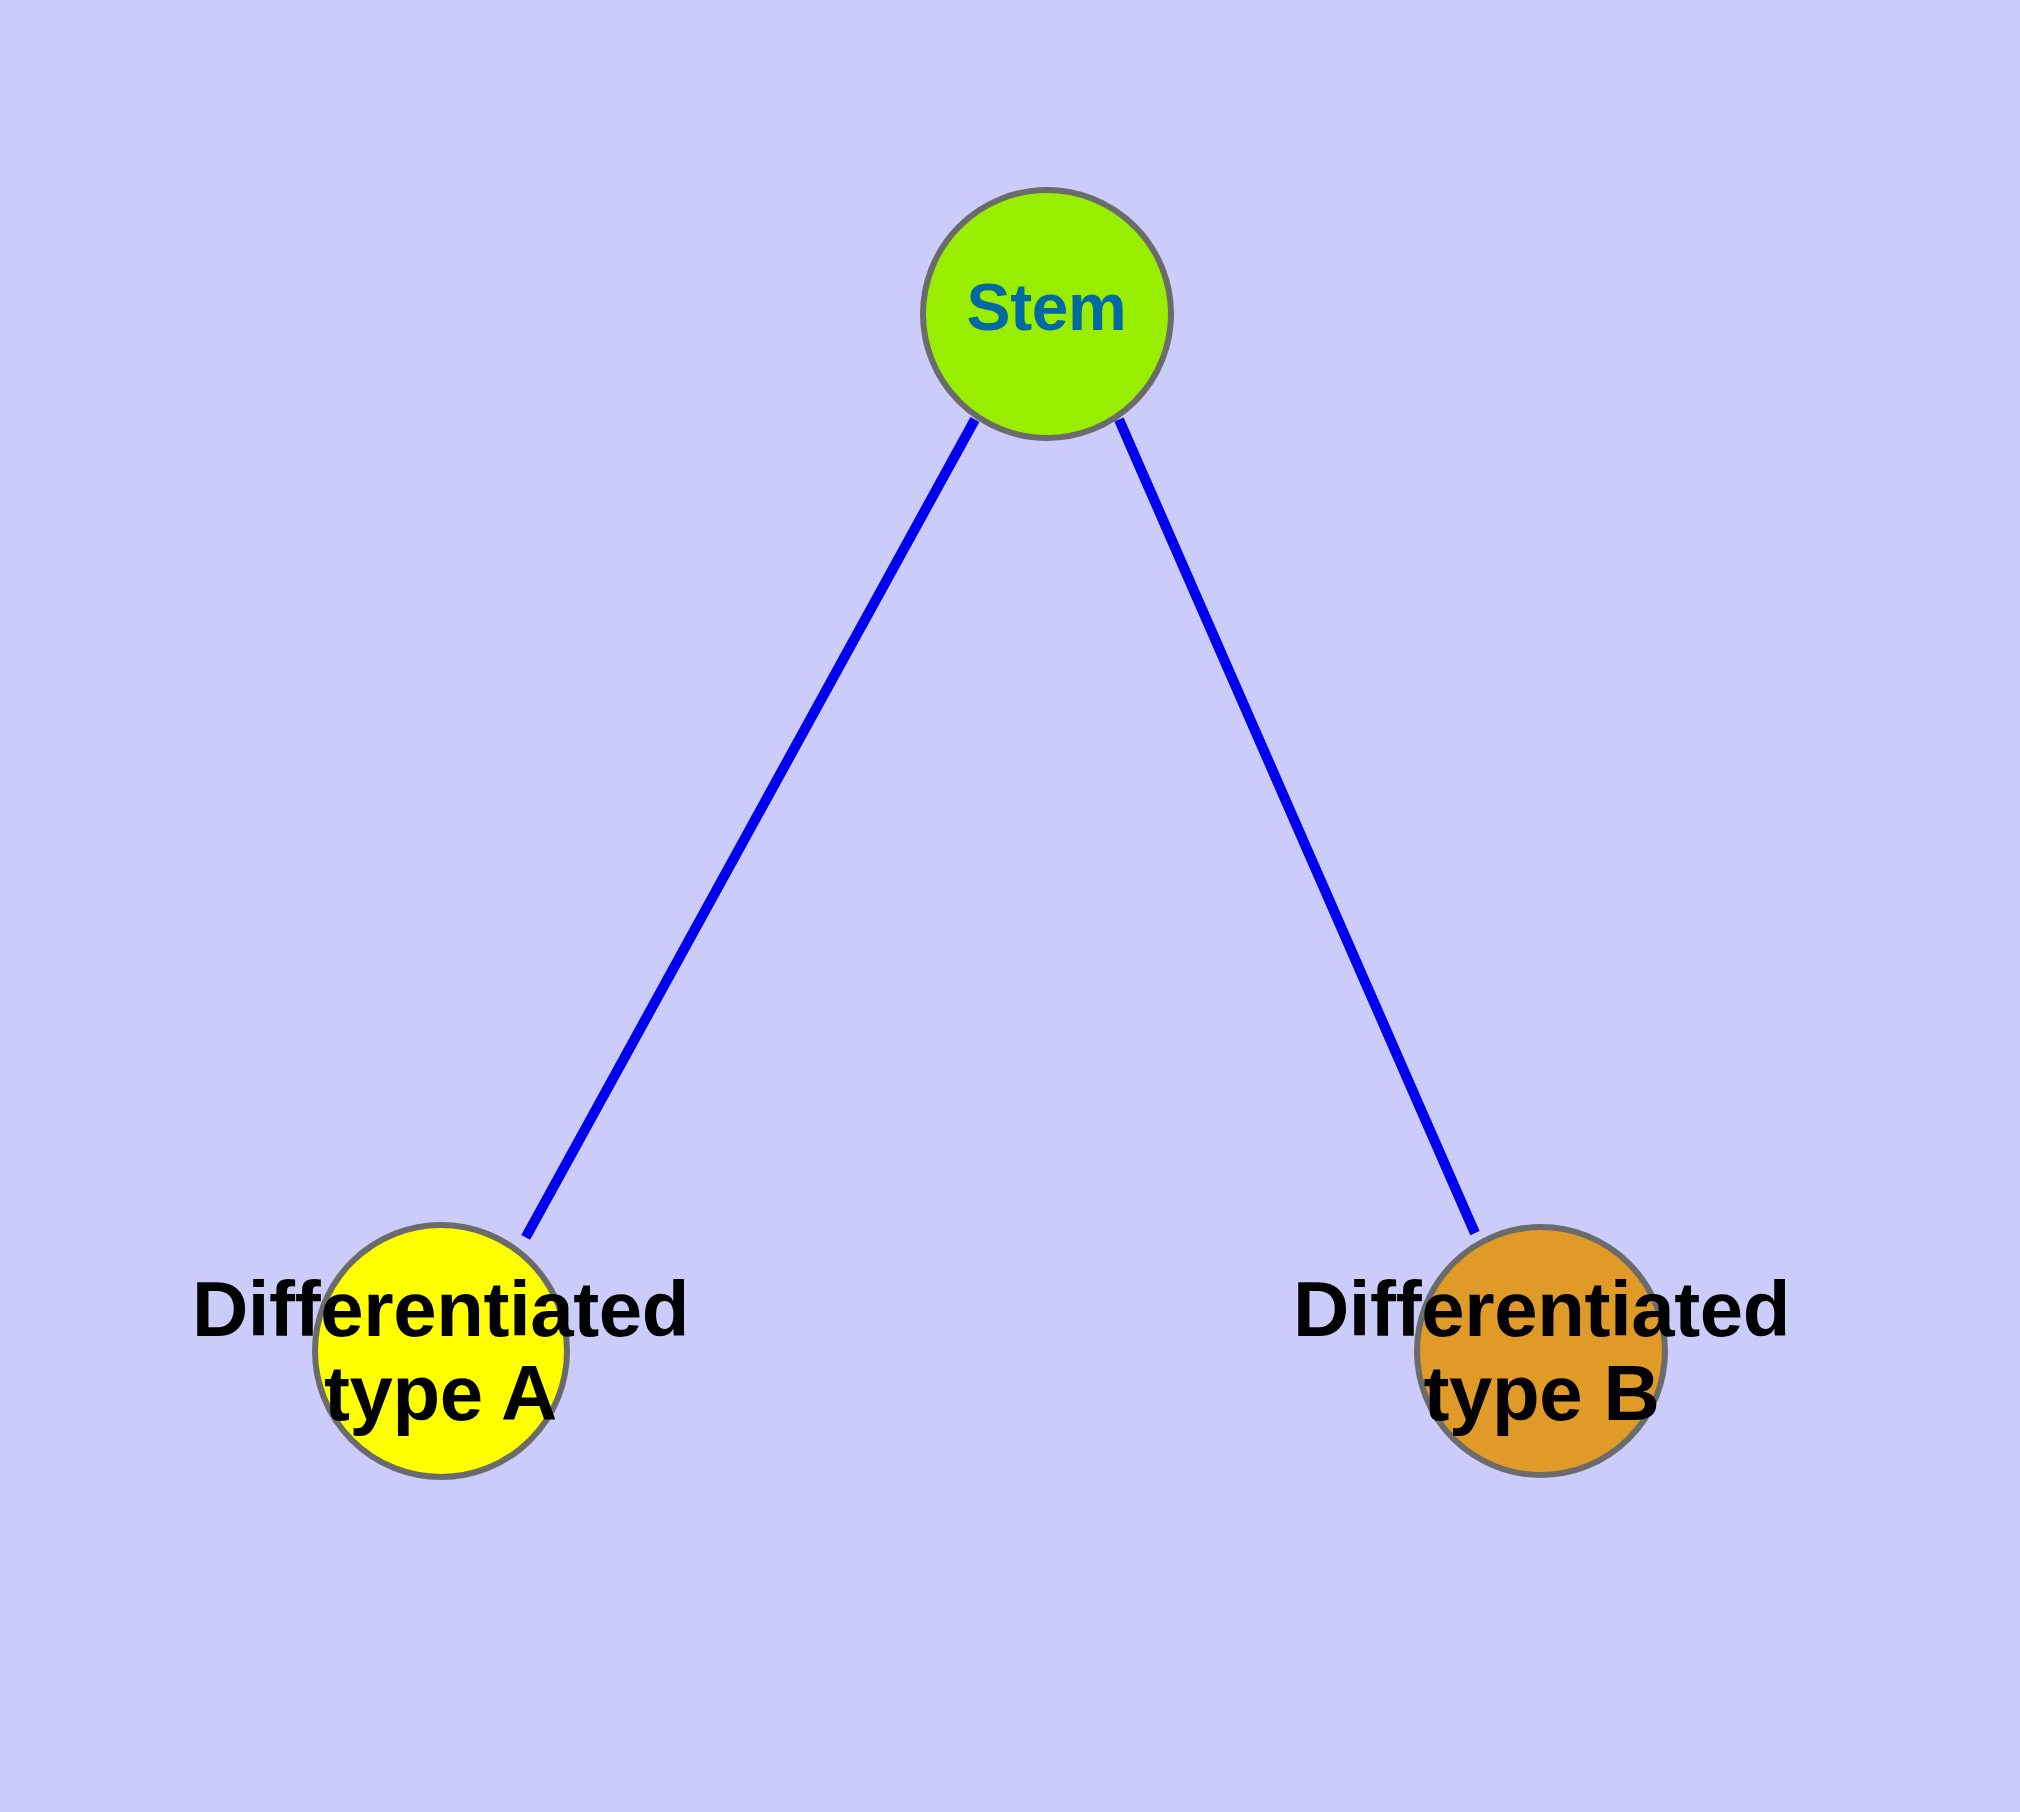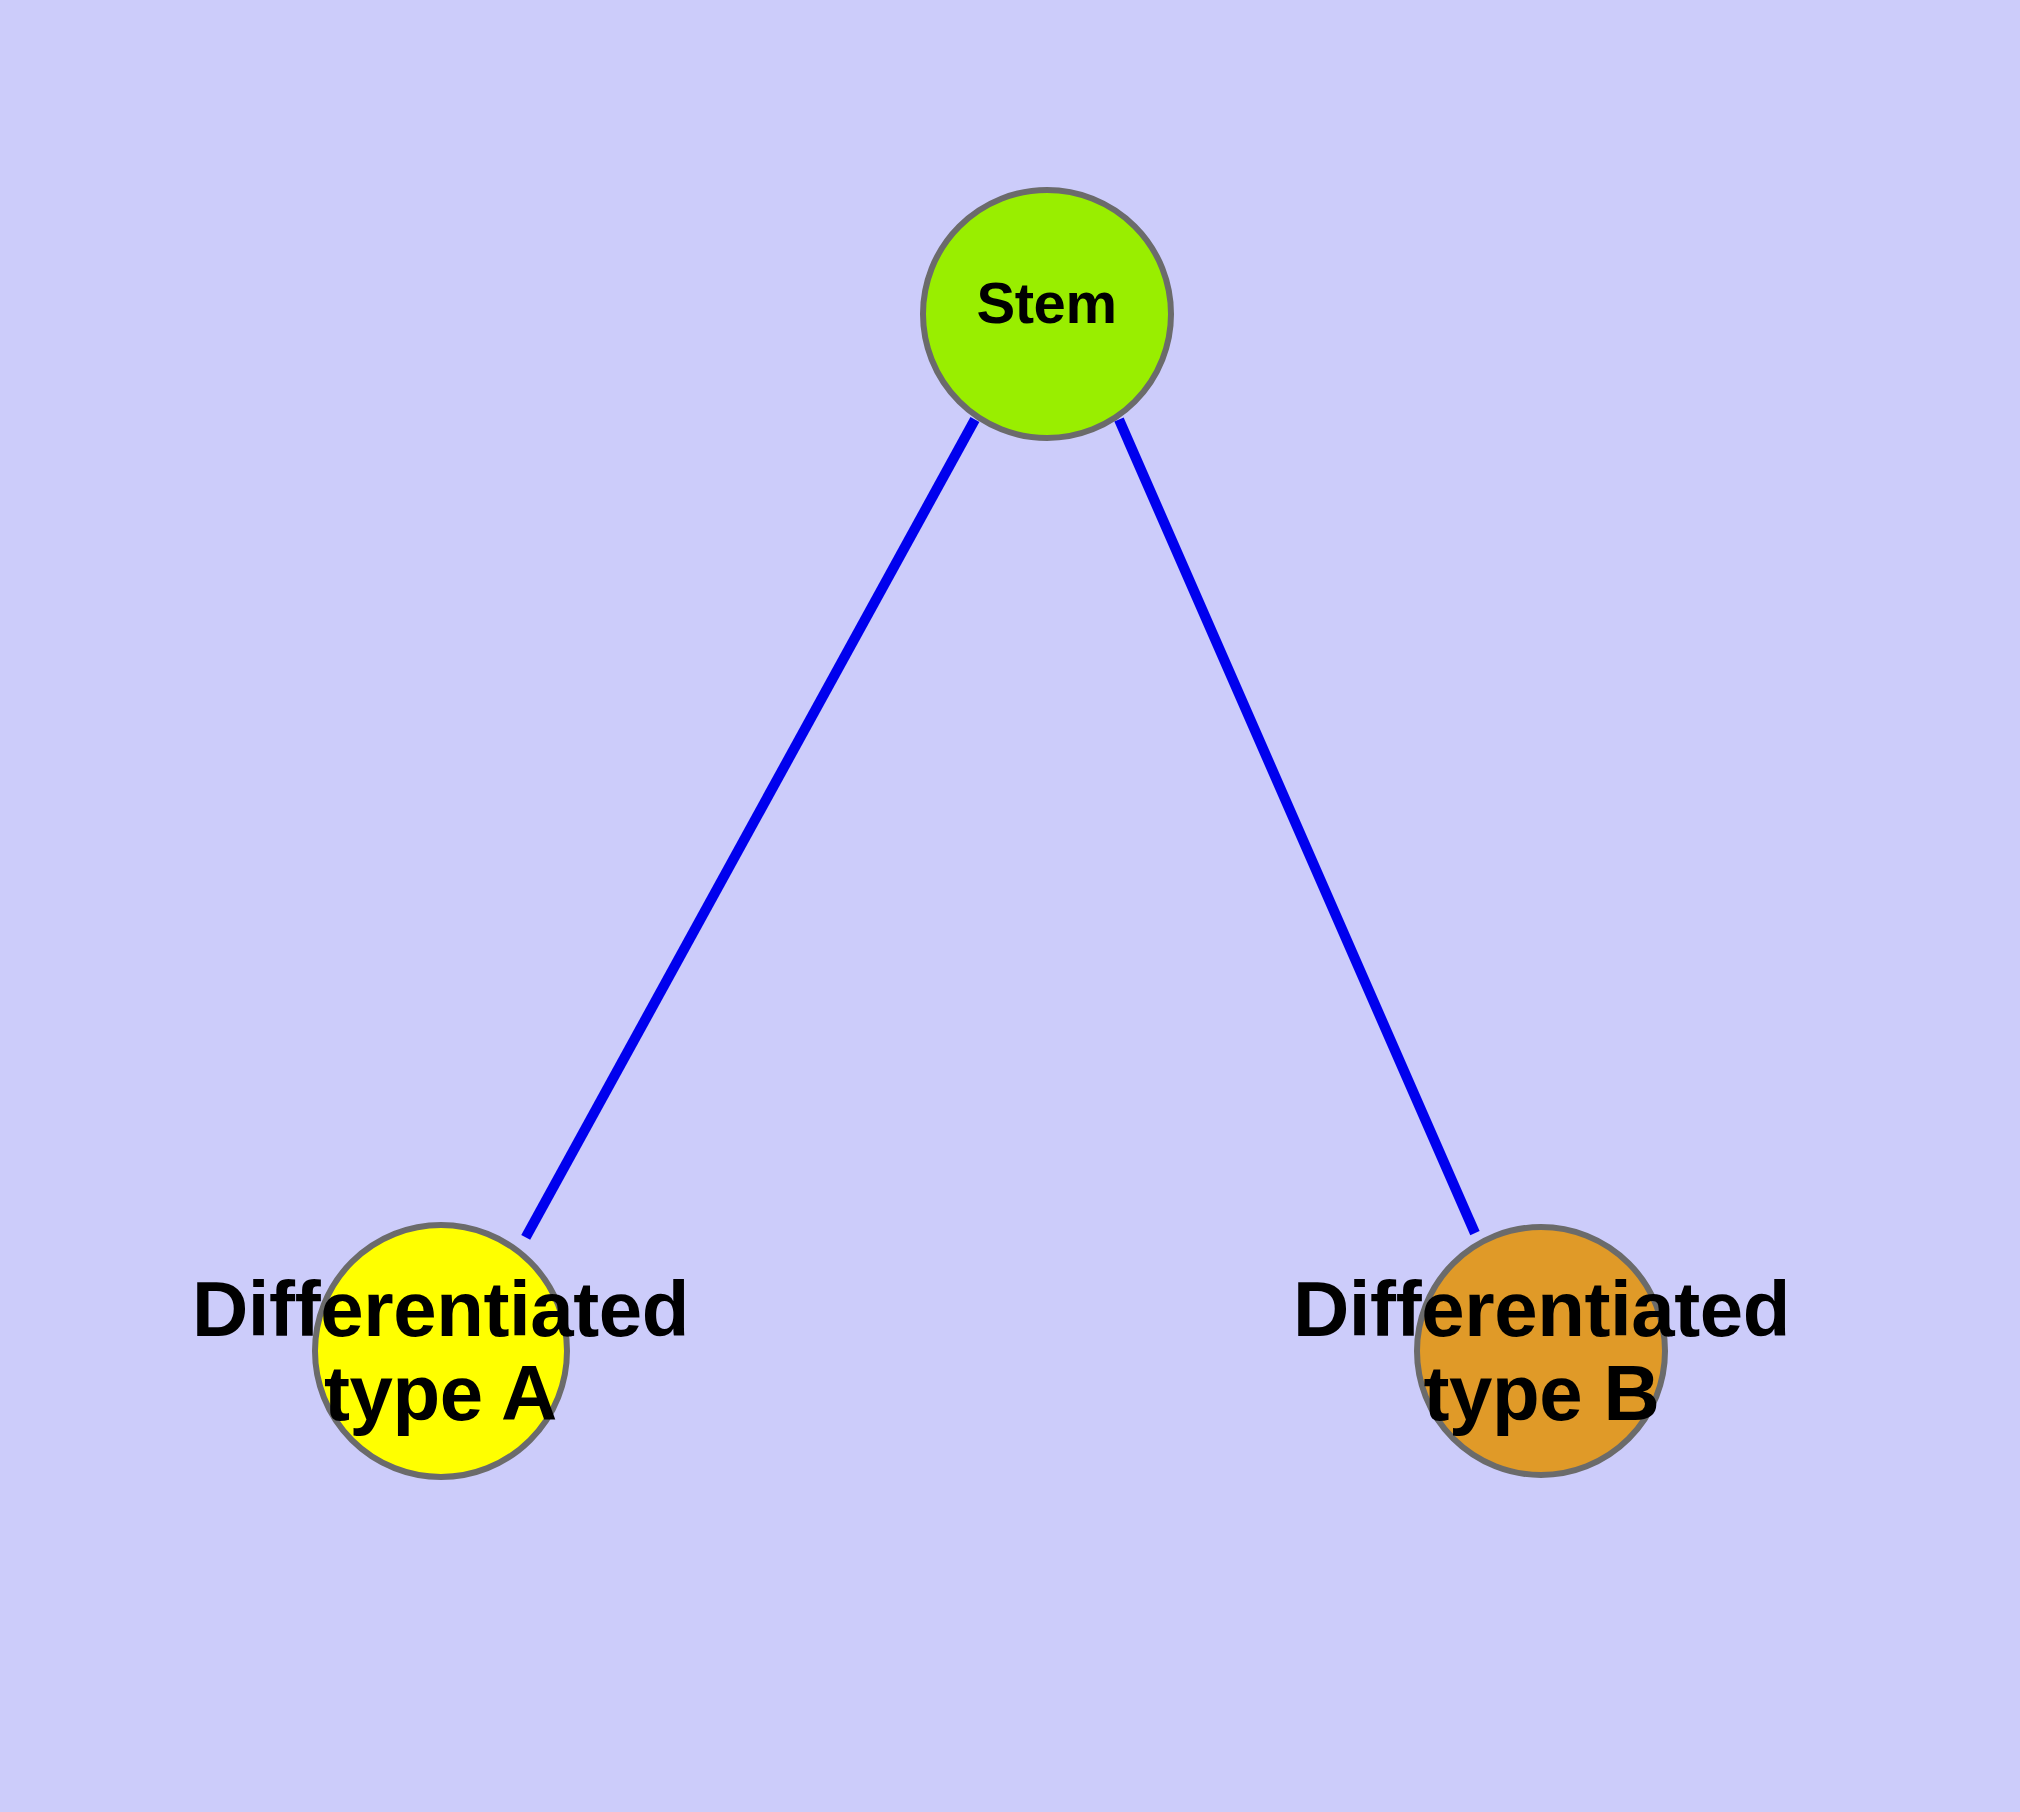--- a/index.html
+++ b/index.html
@@ -59,21 +59,21 @@
 
   <svg id="edge-layer" viewBox="0 0 2384 2138" xmlns="http://www.w3.org/2000/svg">
     <g id="edges-group">
         <line x1="1150" y1="495" x2="620" y2="1460" stroke="#0000ee" stroke-width="12" stroke-linecap="butt"></line>
         <line x1="1320" y1="495" x2="1740" y2="1455" stroke="#0000ee" stroke-width="12" stroke-linecap="butt"></line>
       </g>
   </svg>
 
   <div id="node-layer">
       <div class="node" style="left: 920px; top: 187px; width: 254px; height: 254px; background: rgb(153, 238, 0); border-color: rgb(107, 107, 107); border-width: 6.8px;"></div>
-      <div class="node-label" style="font-size: 58px; color: #000000; width: 1187px; left: 453px; top: 272px;">Stem</div>
+      <div class="node-label" style="font-size: 66px; color: #0369a1; width: 1187px; left: 453px; top: 272px;">Stem</div>
       <div class="node" style="left: 312px; top: 1222px; width: 258px; height: 258px; background: rgb(255, 255, 0); border-color: rgb(107, 107, 107); border-width: 6.8px;"></div>
       <div class="node-label" style="font-size: 78px; color: rgb(0, 0, 0); width: 1187px; left: -153px; top: 1267px;">Differentiated
 type A</div>
       <div class="node" style="left: 1414px; top: 1224px; width: 254px; height: 254px; background: rgb(224, 154, 40); border-color: rgb(107, 107, 107); border-width: 6.8px;"></div>
       <div class="node-label" style="font-size: 78px; color: rgb(0, 0, 0); width: 1187px; left: 948px; top: 1267px;">Differentiated
 type B</div>
     </div>
 
 </div>
 

